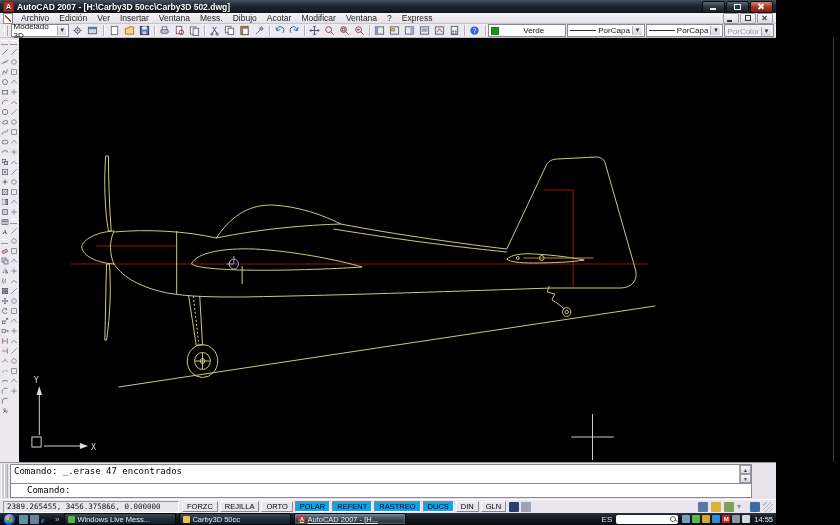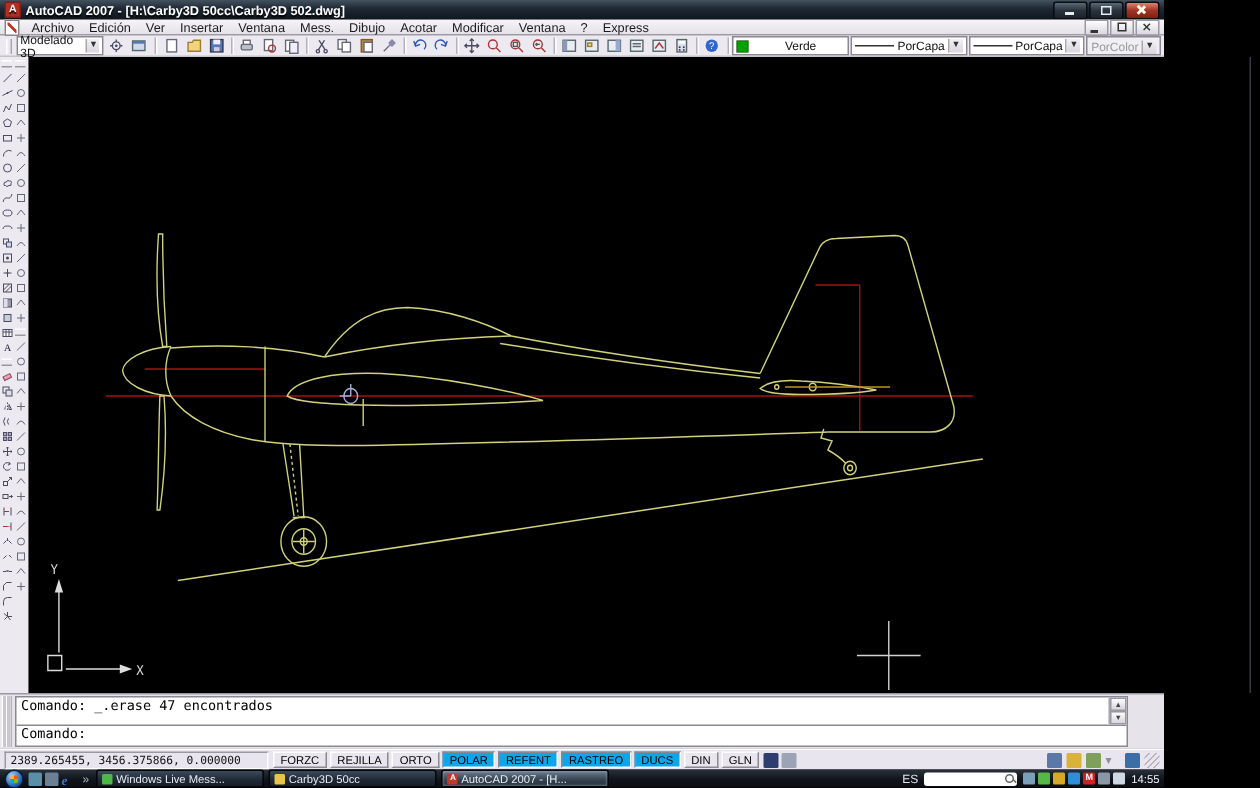--- a/index.html
+++ b/index.html
@@ -80,21 +80,21 @@
   #cmdwin{top:462px;height:37px;background:#e6e4ea;border-top:1px solid #9a98a2;display:flex;}
   .cmd-grab{width:6px;border-right:1px solid #b5b2bb;background:
      repeating-linear-gradient(90deg,#fff 0 1px,#cac7d0 1px 3px);margin:1px;}
   .cmd-main{flex:1;margin:1px 24px 1px 1px;background:#fff;border:1px solid #8a8892;
      display:flex;flex-direction:column;font-family:"DejaVu Sans Mono",monospace;font-size:9px;color:#000;}
   .cmd-history{height:21px;border-bottom:1px solid #8a8892;padding:1px 3px;line-height:10px;position:relative;}
   .cmd-scroll{position:absolute;right:0;top:0;bottom:0;width:11px;background:#e6e4ea;
      border-left:1px solid #aaa;display:flex;flex-direction:column;justify-content:space-between;}
   .scr-btn{height:9px;background:linear-gradient(#fdfdfe,#d8d5de);border:1px solid #9a98a2;
      font-size:5px;line-height:8px;text-align:center;color:#444;padding:0;}
-  .cmd-prompt{padding:1px 3px;line-height:11px;}
+  .cmd-prompt{padding:1px 16px;line-height:11px;}
 
   
   #statusbar{top:499px;height:14px;background:#e8e5ee;border-top:1px solid #fff;
      display:flex;align-items:center;gap:3px;padding:0 3px;font-size:8px;color:#111;}
   .coords{width:168px;height:10px;line-height:10px;padding:0 3px;background:#e8e5ee;
      border:1px solid;border-color:#9a98a2 #fff #fff #9a98a2;font-size:7.5px;
      font-family:"DejaVu Sans Mono",monospace;overflow:hidden;white-space:nowrap;}
   .toggles{display:flex;gap:2px;}
   .toggle{height:11px;line-height:9px;padding:0 4px;font-size:7.5px;font-family:"Liberation Sans",sans-serif;
      background:#e8e5ee;border:1px solid;border-color:#fff #8a8892 #8a8892 #fff;}
@@ -111,21 +111,21 @@
      background:radial-gradient(circle at 35% 30%,#9fd1ff,#2f73c4 55%,#0b2c66 90%);
      border:1px solid #071a33;display:flex;align-items:center;justify-content:center;}
   .orb-flag{width:5px;height:5px;border-radius:1px;
      background:conic-gradient(#f35325 0 25%,#81bc06 0 50%,#05a6f0 0 75%,#ffba08 0);}
   .ql{display:flex;gap:2px;align-items:center;}
   .ql-icon{width:9px;height:9px;border-radius:1px;}
   .chev{color:#aab6c4;font-size:8px;padding:0 2px;}
   .task{width:104px;height:10px;border-radius:2px;border:1px solid #05070b;
      background:linear-gradient(#3b4a5a,#1f2835 60%,#171e28);display:flex;align-items:center;gap:2px;
      padding:0 3px;overflow:hidden;white-space:nowrap;font-size:7.5px;color:#e6ecf3;}
-  .task.active{background:linear-gradient(#6d7e90,#35424f 60%,#242e3a);box-shadow:inset 0 0 2px #9fb4c8;}
+  .task.active{background:linear-gradient(#6d7e90,#35424f 60%,#242e3a);box-shadow:inset 0 0 2px #9fb4c8;text-decoration:underline;}
   .task-icon{width:7px;height:7px;border-radius:1px;flex:0 0 auto;font-size:5.5px;line-height:7px;
      text-align:center;color:#fff;font-weight:bold;}
   .tray{margin-left:auto;display:flex;align-items:center;gap:4px;}
   .searchbox{width:62px;height:9px;background:#fff;border-radius:2px;position:relative;}
   .mag{position:absolute;right:1px;top:1px;width:7px;height:7px;}
   .mag::before{content:"";position:absolute;left:0;top:0;width:4px;height:4px;border:1px solid #666;border-radius:50%;}
   .mag::after{content:"";position:absolute;left:4.5px;top:4.5px;width:2.5px;height:1px;background:#666;transform:rotate(45deg);}
   .tray-ico{width:8px;height:8px;border-radius:1px;font-size:6px;line-height:8px;text-align:center;color:#fff;font-weight:bold;}
   .clock{font-size:7.5px;color:#eef3f8;}
 </style>

